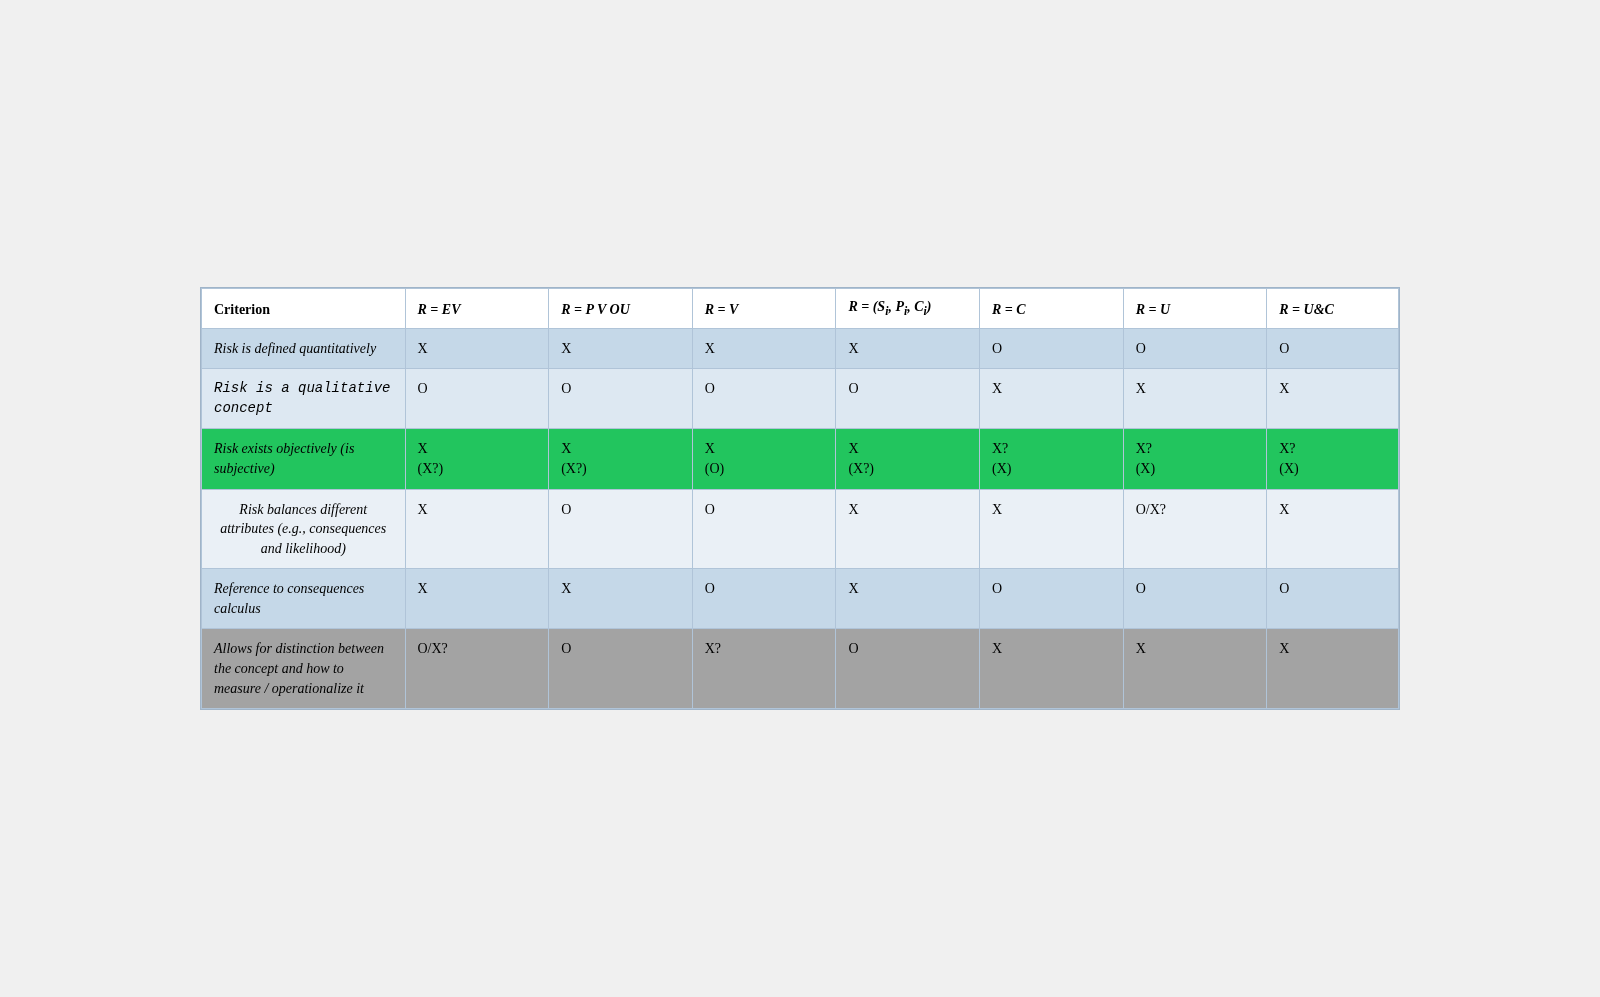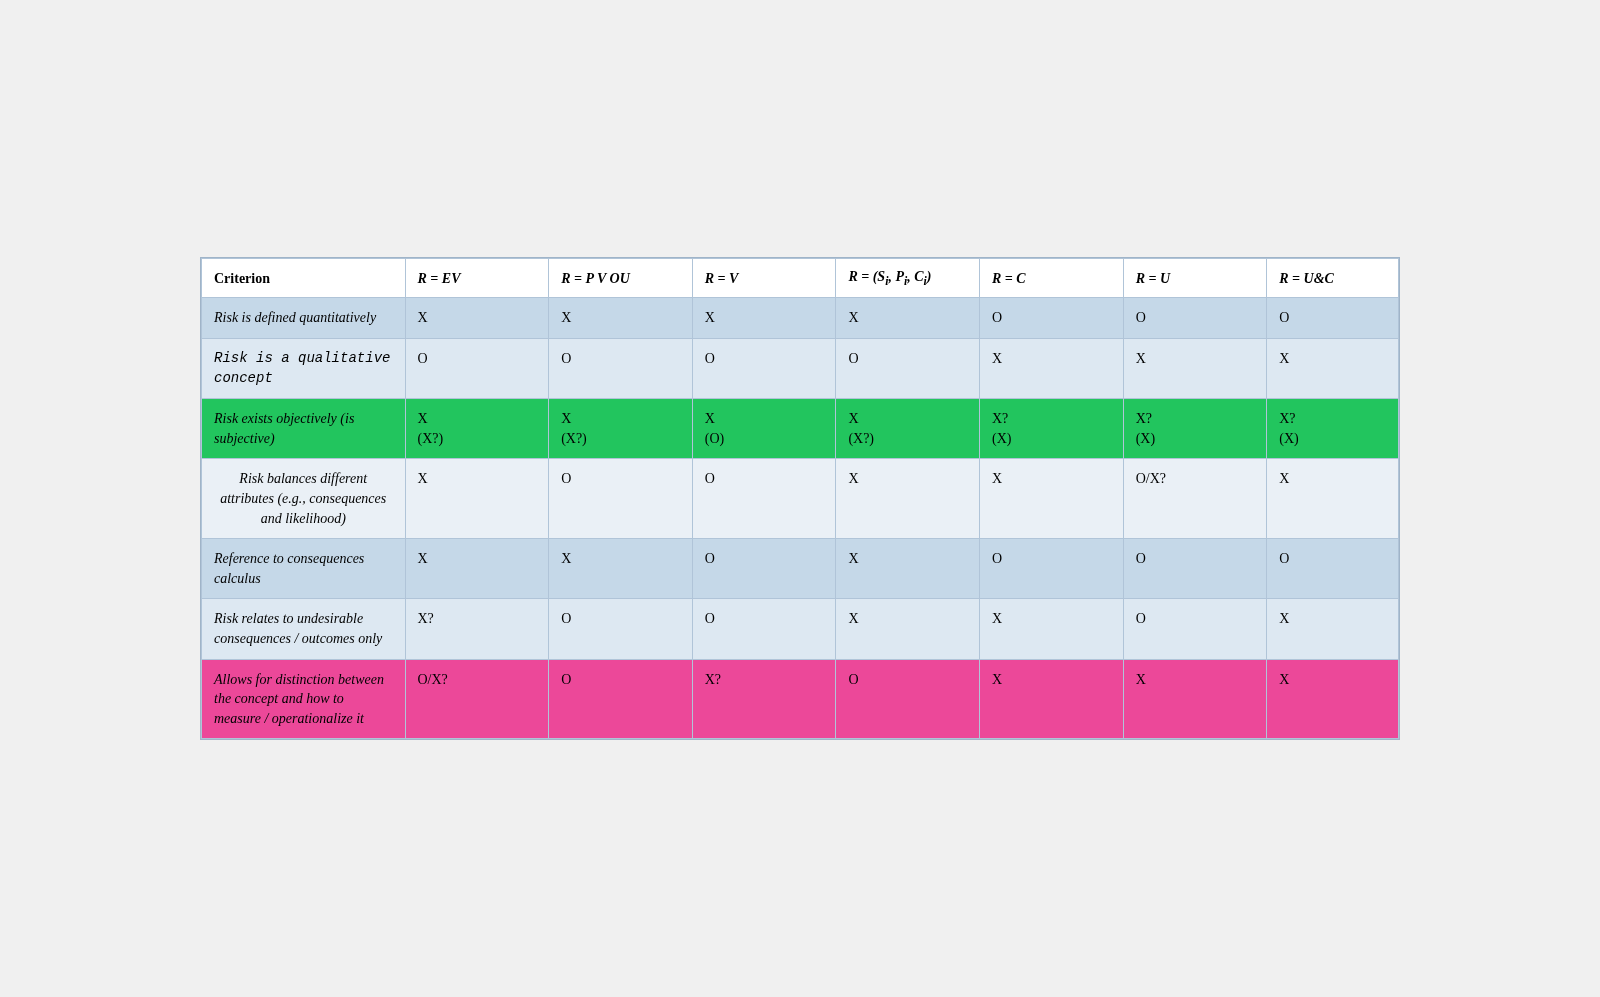--- a/index.html
+++ b/index.html
@@ -63,21 +63,21 @@
       background-color: inherit;
     }
 
     
     .row-1 td { background-color: #c5d8e8; }
     .row-2 td { background-color: #dde8f2; }
     .row-3 td { background-color: #22c55e; }
     .row-4 td { background-color: #eaf0f6; }
     .row-5 td { background-color: #c5d8e8; }
     .row-6 td { background-color: #dde8f2; }
-    .row-7 td { background-color: #ec4899; }
+    .row-7 td { background-color: #a3a3a3; }
 
     .criterion-col {
       width: 17%;
       font-style: italic;
     }
 
     .data-col {
       width: 12%;
     }
   </style>
@@ -142,30 +142,20 @@
         <tr class="row-5">
           <td class="criterion-col" style="font-style: italic;">Reference to consequences calculus</td>
           <td class="data-col">X</td>
           <td class="data-col">X</td>
           <td class="data-col">O</td>
           <td class="data-col">X</td>
           <td class="data-col">O</td>
           <td class="data-col">O</td>
           <td class="data-col">O</td>
         </tr>
-        <tr class="row-6">
-          <td class="criterion-col" style="font-style: italic;">Risk relates to undesirable consequences / outcomes only</td>
-          <td class="data-col">X?</td>
-          <td class="data-col">O</td>
-          <td class="data-col">O</td>
-          <td class="data-col">X</td>
-          <td class="data-col">X</td>
-          <td class="data-col">O</td>
-          <td class="data-col">X</td>
-        </tr>
         <tr class="row-7">
           <td class="criterion-col" style="font-style: italic;">Allows for distinction between the concept <em>and</em> how to measure / operationalize it</td>
           <td class="data-col">O/X?</td>
           <td class="data-col">O</td>
           <td class="data-col">X?</td>
           <td class="data-col">O</td>
           <td class="data-col">X</td>
           <td class="data-col">X</td>
           <td class="data-col">X</td>
         </tr>

